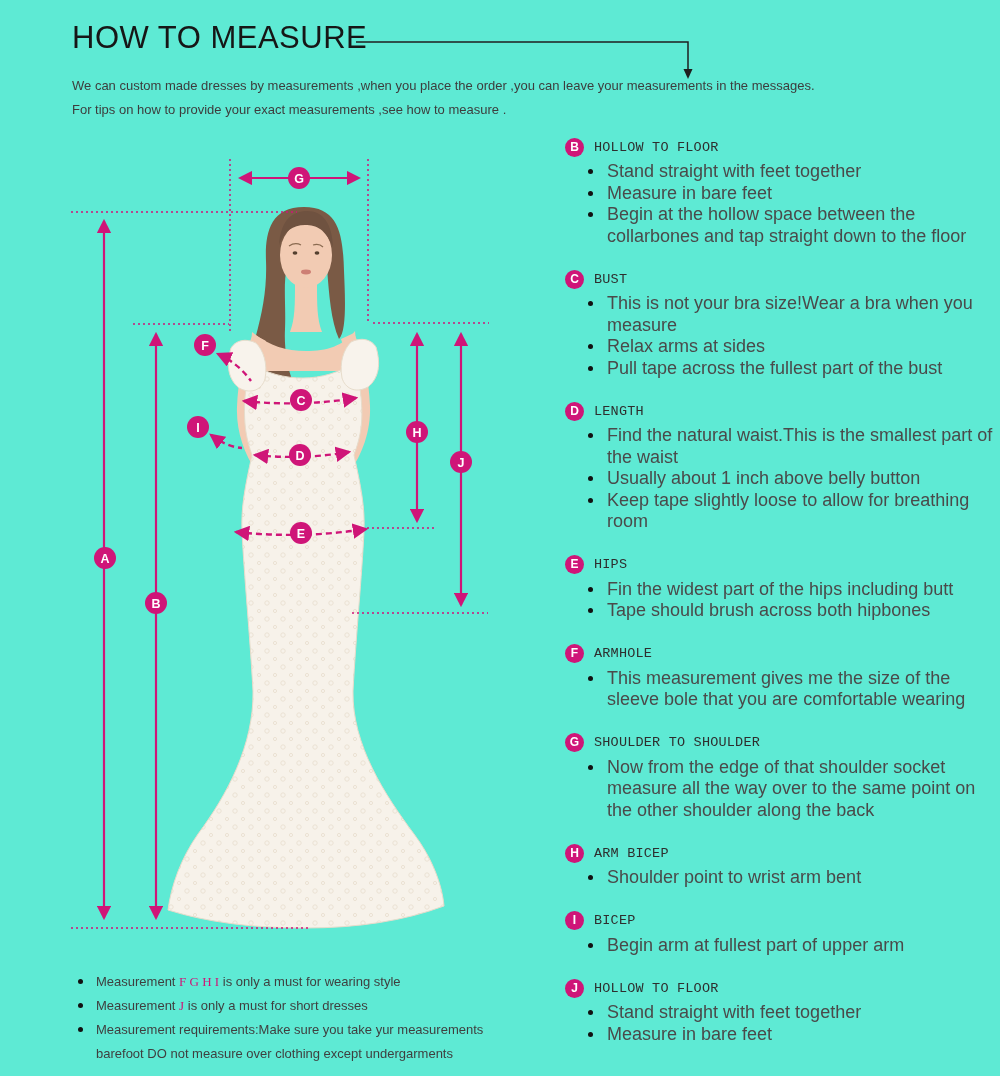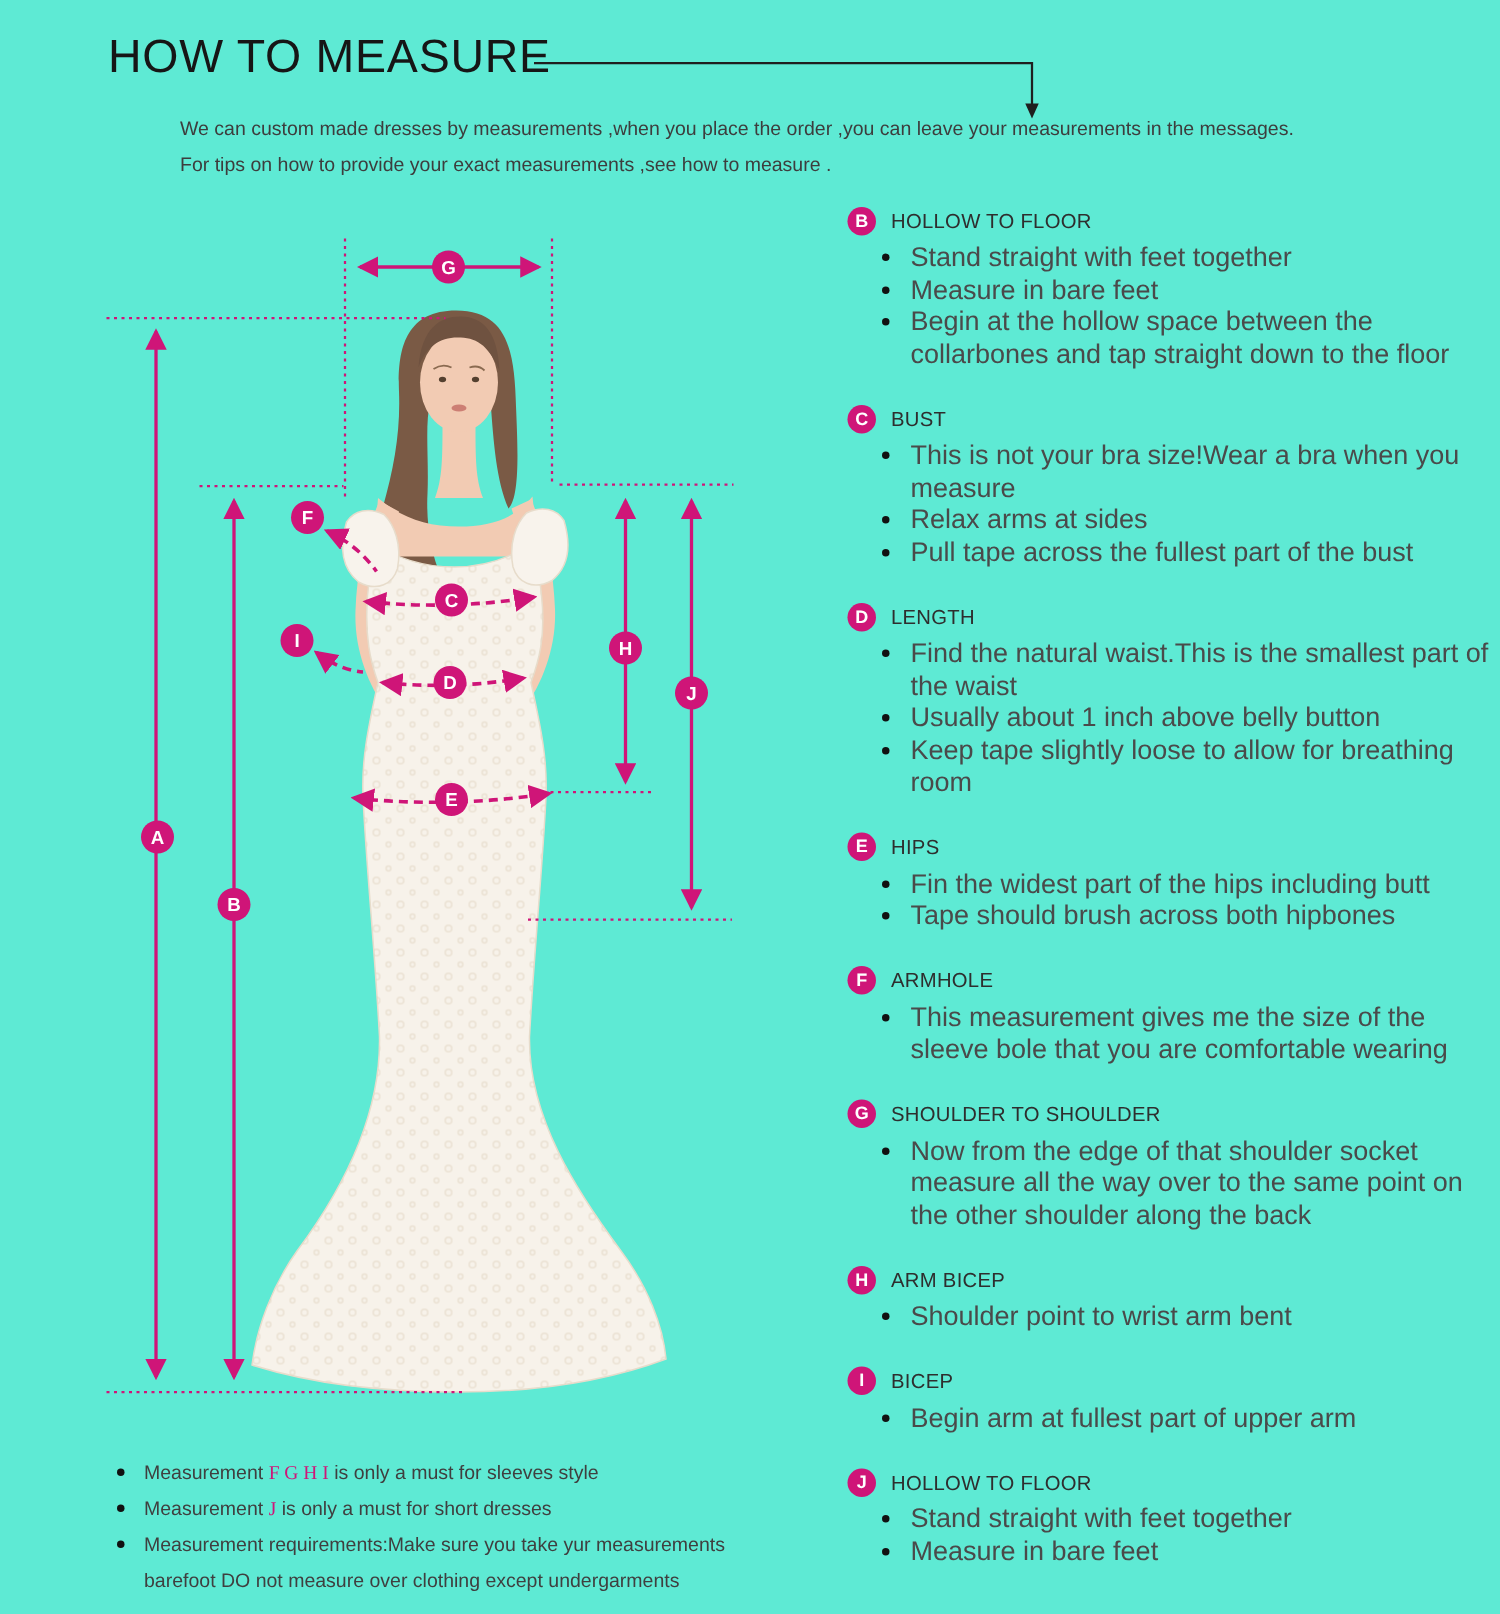--- a/index.html
+++ b/index.html
@@ -6,33 +6,33 @@
   .page {
     position:relative; width:1000px; height:1076px; background:#5eead4;
     font-family:"Liberation Sans","DejaVu Sans",sans-serif; overflow:hidden;padding-left:36px;
   }
   .title {
     position:absolute; left:72px; top:20px;
     font-size:31px; font-weight:400; color:#161616; letter-spacing:.5px;
   }
   .title-arrow { position:absolute; left:352px; top:32px; }
   .intro { position:absolute; left:72px; top:74px; font-size:13px; color:#3d3d3d; }
-  .intro .line { line-height:24px; white-space:nowrap;margin-left:48px; }
+  .intro .line { line-height:24px; white-space:nowrap; }
 
   .diagram { position:absolute; left:55px; top:135px; }
 
   .rightcol { position:absolute; left:565px; top:136px; width:428px; }
   .sec { margin-bottom:21px; }
   .sec-head { display:flex; align-items:center; gap:10px; height:22px; }
   .badge {
     width:19px; height:19px; border-radius:50%; background:#cf1578; color:#fff;
     font-size:12px; font-weight:bold; display:flex; align-items:center;
     justify-content:center; flex:0 0 19px; line-height:19px;
   }
-  .sec-title { margin:0; font-size:13.5px; font-weight:400; color:#2e2e2e; letter-spacing:.2px; }
+  .sec-title { margin:0; font-size:13.5px; font-weight:400; color:#2e2e2e; letter-spacing:.2px;font-family:Liberation Mono, monospace; }
   .blist { list-style:none; margin:3px 0 0 0; padding:0; }
   .blist li {
     position:relative; padding-left:42px; font-size:18px; color:#4a4a4a; line-height:21.5px;
   }
   .blist li::before {
     content:""; position:absolute; left:23px; top:8px;
     width:5px; height:5px; border-radius:50%; background:#111;
   }
   .notes { position:absolute; left:78px; top:970px; width:436px; list-style:none; margin:0; padding:0; }
   .notes li { position:relative; padding-left:18px; font-size:13px; color:#3f3f3f; line-height:24px; }
@@ -270,18 +270,18 @@
       </div>
       <ul class="blist">
         <li>Stand straight with feet together</li>
         <li>Measure in bare feet</li>
       </ul>
     </section>
 
   </div>
 
   <ul class="notes">
-    <li><span>Measurement </span><span class="note-hl">F G H I</span><span> is only a must for sleeves style</span></li>
+    <li><span>Measurement </span><span class="note-hl">F G H I</span><span> is only a must for wearing style</span></li>
     <li><span>Measurement </span><span class="note-hl">J</span><span> is only a must for short dresses</span></li>
     <li><span>Measurement requirements:Make sure you take yur measurements barefoot DO not measure over clothing except undergarments</span><span class="note-hl"></span><span></span></li>
   </ul>
 
 </div>
 
 </body></html>

